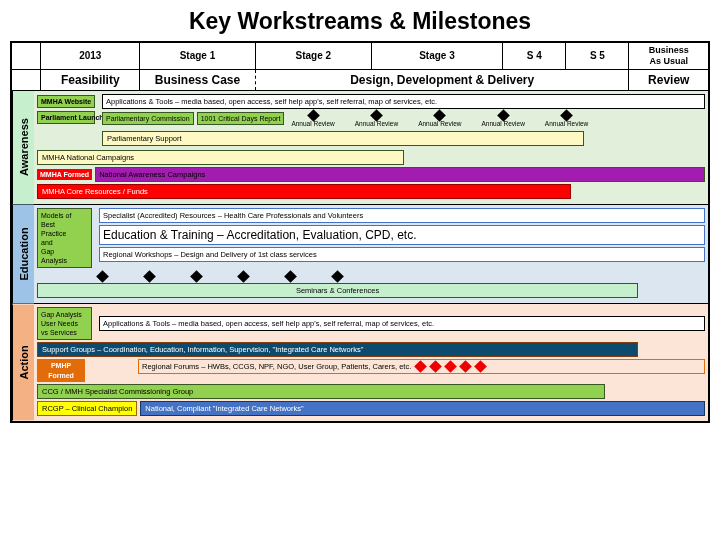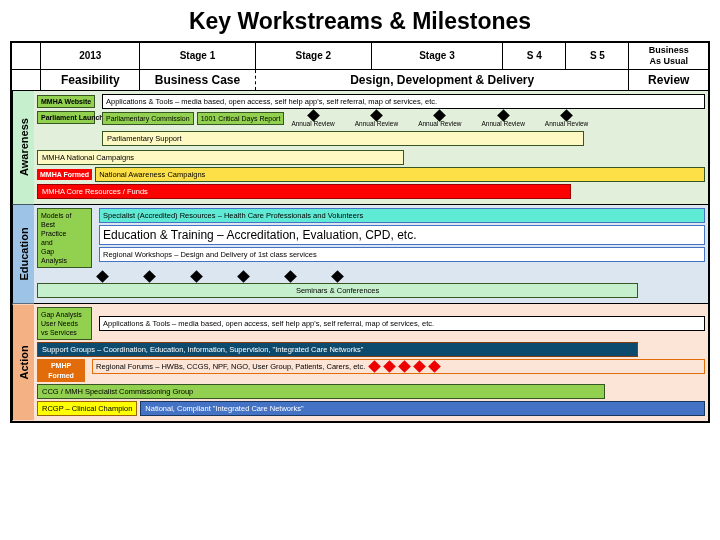--- a/index.html
+++ b/index.html
@@ -200,40 +200,40 @@
 
               <div class="hbar hbar-green" style="margin-top:2px; width:80%;">Parliamentary Support</div>
             </div>
           </div>
 
           <div class="hbar hbar-green" style="width:55%;">MMHA National Campaigns</div>
 
           <div class="row-flex">
             <div class="box-red-bold" style="font-size:7px;">MMHA
 Formed</div>
-            <div style="flex:1; background:#fde047; border:1px solid #375623; padding:2px 3px; font-size:7.5px;">National Awareness Campaigns</div>
+            <div style="flex:1; background:#a21caf; border:1px solid #375623; padding:2px 3px; font-size:7.5px;">National Awareness Campaigns</div>
           </div>
 
           <div class="hbar hbar-red" style="width:80%; margin-top:2px;">MMHA Core Resources / Funds</div>
         </div>
       </div>
 
       <div style="display:flex; border-bottom:1px solid #000;">
         <div class="vertical-label vertical-label-edu" style="width:22px; min-width:22px; border-right:1px solid #000; display:flex; align-items:center; justify-content:center;">Education</div>
         <div style="flex:1; padding:3px; background:#dce6f1;">
 
           <div class="row-flex" style="align-items:flex-start;">
             <div style="background:#92d050; border:1px solid #375623; font-size:7px; padding:2px 3px; white-space:pre-line; min-width:55px; line-height:1.3; margin-right:4px;">Models of
 Best
 Practice
 and
 Gap
 Analysis</div>
             <div style="flex:1; display:flex; flex-direction:column; gap:2px;">
-              <div style="background:#5eead4; border:1px solid #4472c4; padding:2px 3px; font-size:7.5px;">Specialist (Accredited) Resources – Health Care Professionals and Volunteers</div>
+              <div style="background:#ffffff; border:1px solid #4472c4; padding:2px 3px; font-size:7.5px;">Specialist (Accredited) Resources – Health Care Professionals and Volunteers</div>
               <div style="background:#fff; border:1px solid #4472c4; padding:2px 3px; font-size:12px;">Education &amp; Training – Accreditation, Evaluation, CPD, etc.</div>
               <div style="background:#fff; border:1px solid #4472c4; padding:2px 3px; font-size:7.5px;">Regional Workshops – Design and Delivery of 1st class services</div>
             </div>
           </div>
 
           <div style="display:flex; align-items:center; gap:36px; padding:2px 0 2px 60px;">
             <span class="dmd dmd-blk"></span>
             <span class="dmd dmd-blk"></span>
             <span class="dmd dmd-blk"></span>
             <span class="dmd dmd-blk"></span>
@@ -255,21 +255,21 @@
 vs Services</div>
             <div style="flex:1; background:#fff; border:1px solid #000; padding:2px 3px; font-size:7.5px;">Applications &amp; Tools – media based, open access, self help app's, self referral, map of services, etc.</div>
           </div>
 
           <div class="hbar" style="background:#0c4a6e; color:#fff; border:1px solid #843c0c; width:90%; margin-bottom:2px;">Support Groups – Coordination, Education, Information, Supervision, "Integrated Care Networks"</div>
 
           <div class="row-flex" style="align-items:flex-start;">
             <div class="box-orange-bold" style="font-size:7px; margin-right:4px; white-space:pre-line; line-height:1.3;">PMHP
 Formed</div>
             <div style="flex:1; display:flex; flex-direction:column; gap:1px;">
-              <div style="background:#fce4d6; border:1px solid #e26b0a; padding:2px 3px; font-size:7.5px; display:flex; align-items:flex-end; gap:4px;">
+              <div style="background:#fce4d6; border:1px solid #e26b0a; padding:2px 3px; font-size:7.5px; display:flex; align-items:flex-end; gap:4px;margin-left:46px;">
                 <span>Regional Forums – HWBs, CCGS, NPF, NGO, User Group, Patients, Carers, etc.</span>
                 <span class="dmd dmd-red" style="transform:rotate(45deg);"></span>
                 <span class="dmd dmd-red" style="transform:rotate(45deg);"></span>
                 <span class="dmd dmd-red" style="transform:rotate(45deg);"></span>
                 <span class="dmd dmd-red" style="transform:rotate(45deg);"></span>
                 <span class="dmd dmd-red" style="transform:rotate(45deg);"></span>
               </div>
             </div>
           </div>
 

